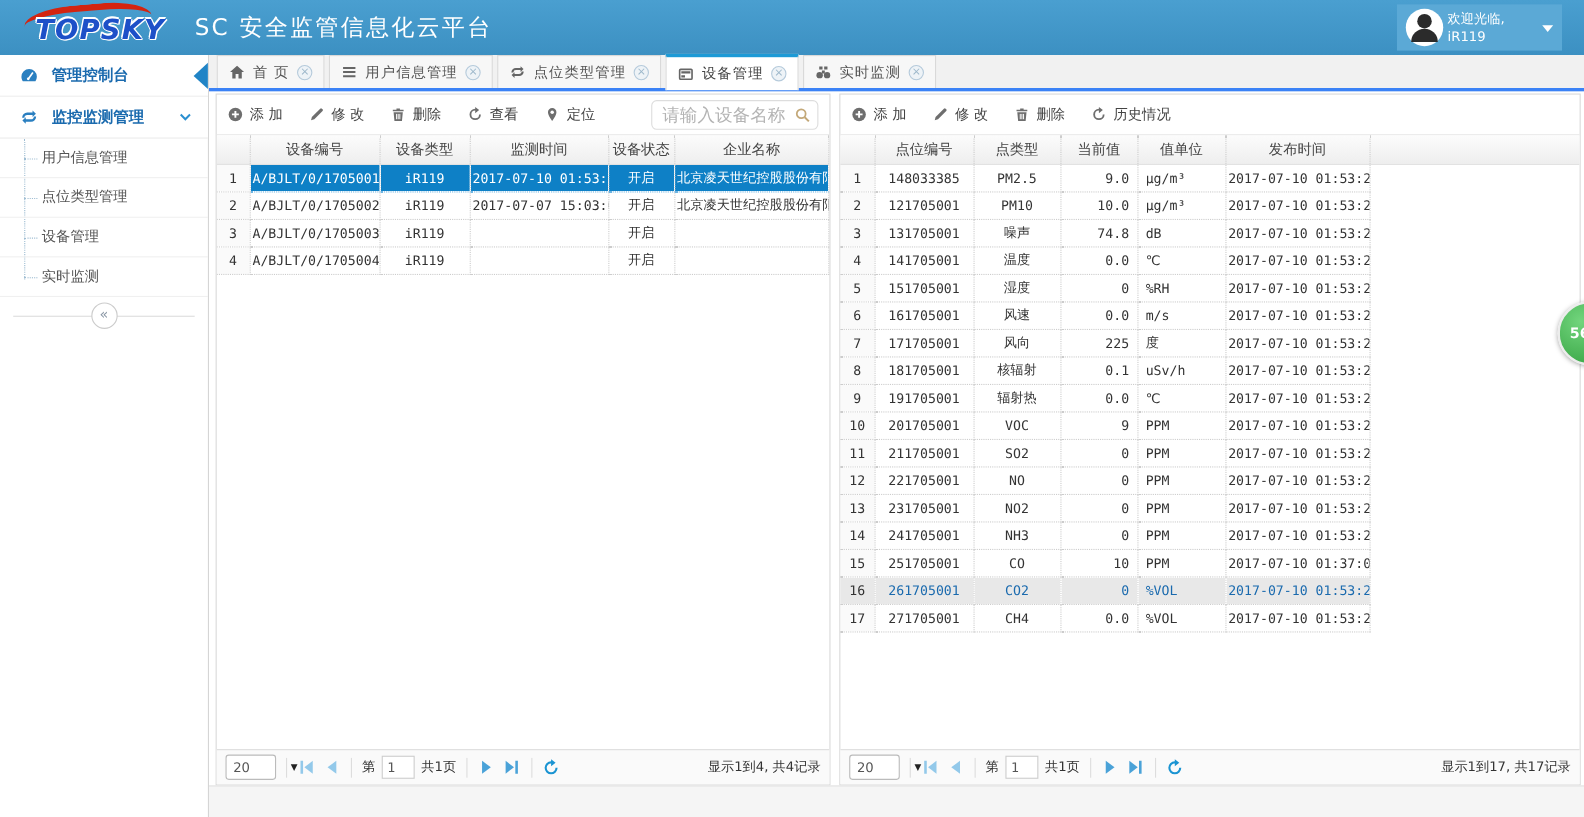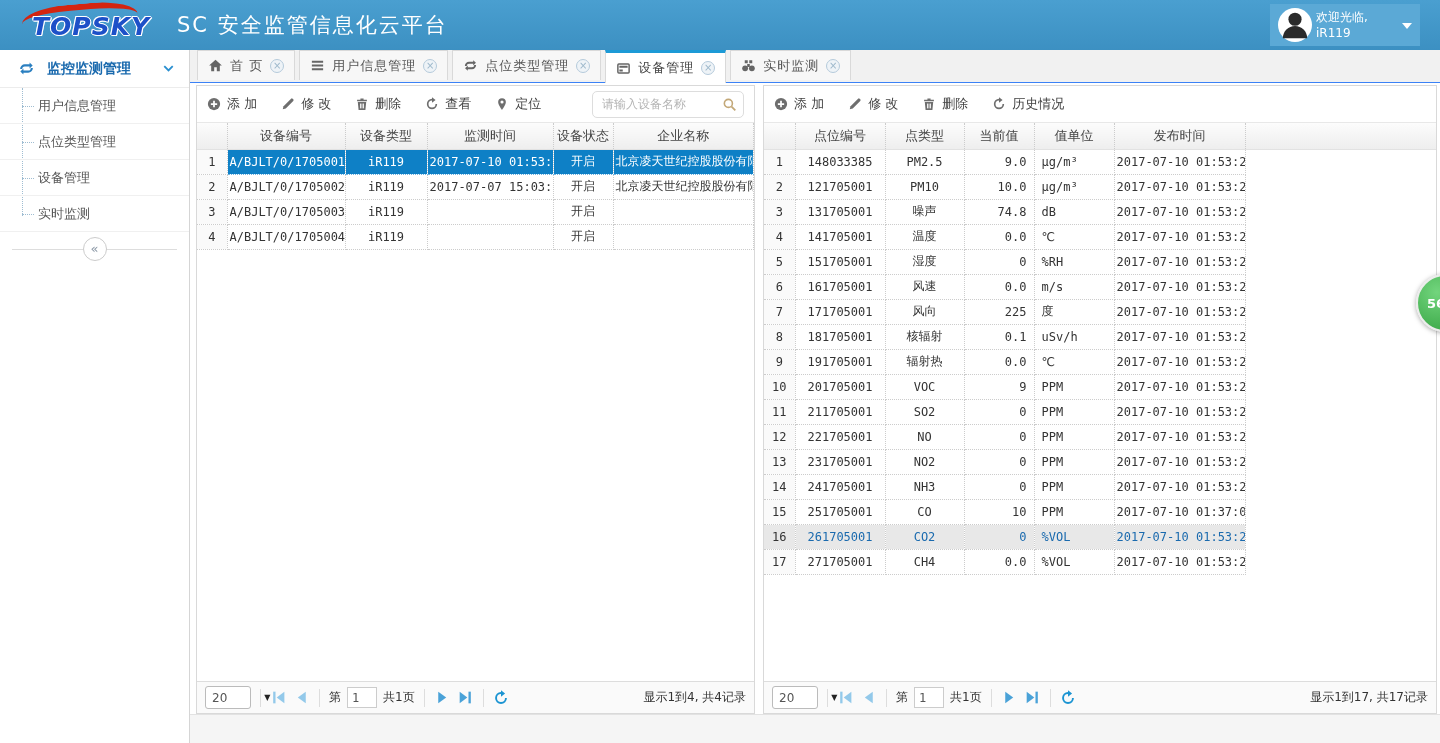--- a/index.html
+++ b/index.html
@@ -46,41 +46,41 @@
             color:#555;border-bottom:1px solid #f0f0f0;cursor:pointer;}
   .sub-item::before{content:"";position:absolute;left:22px;top:18px;width:12px;border-top:1px dotted #9fbdd2;}
   .collapse-row{position:relative;height:34px;display:flex;align-items:center;justify-content:center;}
   .collapse-row::before{content:"";position:absolute;left:12px;right:12px;top:50%;border-top:1px solid #ddd;}
   .collapse-btn{position:relative;z-index:1;width:24px;height:24px;border:1px solid #ccc;border-radius:50%;
                 background:#fff;color:#8a97a5;font-size:13px;line-height:21px;text-align:center;cursor:pointer;}
   .side-gray{position:absolute;left:0;right:0;top:254px;bottom:0;background:#f1f1f1;z-index:-1;}
 
   
   .tabbar{position:absolute;left:190px;top:50px;width:1250px;height:33px;background:#f1f1f1;
-          border-bottom:1px solid #3b82f6;display:flex;align-items:flex-start;padding-left:7px;}
+          border-bottom:3px solid #3b82f6;display:flex;align-items:center;padding-left:7px;}
   .tab{height:30px;display:flex;align-items:center;gap:7px;padding:0 10px;background:#f7f7f7;
        border:1px solid #d9d9d9;border-bottom:none;margin-right:4px;font-size:13px;color:#555;cursor:pointer;}
   .tab.active{background:#fff;border-top:3px solid var(--accent);height:33px;margin-bottom:-1px;color:#444;}
   .tabicon{width:15px;height:15px;color:#666;}
   .tablabel{letter-spacing:1px;}
   .tab-close{width:14px;height:14px;border:1px solid #b5cadb;border-radius:50%;background:#eef3f7;
              color:#9db8cb;font-size:10px;line-height:12px;text-align:center;cursor:pointer;}
 
   
   .panel{position:absolute;top:85px;height:629px;background:#fff;border:1px solid #d9d9d9;
          display:flex;flex-direction:column;}
   #devicePanel{left:196px;width:559px;}
   #monitorPanel{left:763px;width:674px;}
   .toolbar{flex:0 0 auto;height:37px;border-bottom:1px solid #e8e8e8;display:flex;align-items:center;
            padding:0 10px;gap:24px;}
   .tbtn{display:flex;align-items:center;gap:6px;font-size:13px;color:#444;cursor:pointer;white-space:nowrap;}
   .ticon{width:14px;height:14px;color:#6e6e6e;}
   .search-wrap{margin-left:auto;position:relative;}
   .search-wrap input{width:152px;height:27px;border:1px solid #ddd;border-radius:5px;
-                     padding:0 28px 0 9px;font-size:12px;color:#444;outline:none;
+                     padding:0 28px 0 9px;font-size:16px;color:#444;outline:none;
                      font-family:"DejaVu Sans",sans-serif;}
   .search-wrap input::placeholder{color:#b4b4b4;}
   .search-ic{position:absolute;right:7px;top:6px;width:15px;height:15px;color:#c3a878;}
 
   .grid-area{flex:1 1 auto;position:relative;overflow:hidden;}
   .grid-area::before{content:"";position:absolute;left:0;right:0;top:0;height:26px;
                      background:linear-gradient(#fcfcfc,#eeeeee);border-bottom:1px solid #e2e2e2;}
   table{border-collapse:collapse;table-layout:fixed;position:relative;}
   #deviceTable{width:557px;}
   #monitorTable{width:481px;}
@@ -158,20 +158,31 @@
       <div>iR119</div>
     </div>
     <span class="user-caret"></span>
   </div>
 </div>
 
 <div class="sidebar">
   <div class="side-item">
     <span class="sicon">
         <svg viewBox="0 0 16 16">
+          <path d="M8 2.6A6.6 6.6 0 0 0 1.4 9.2c0 1.4.4 2.7 1.2 3.8h10.8a6.9 6.9 0 0 0 1.2-3.8A6.6 6.6 0 0 0 8 2.6z"></path>
+          <path d="M7.4 10.9L11.2 5.6" stroke="#fff" stroke-width="1.4" fill="none"></path>
+          <circle cx="7.2" cy="11" r="1.1" fill="#fff"></circle>
+        </svg>
+      </span>
+    <span class="slabel">管理控制台</span>
+    <span class="side-wedge"></span>
+  </div>
+  <div class="side-item">
+    <span class="sicon">
+        <svg viewBox="0 0 16 16">
           <path d="M13.8 5.1L10.9 2.3v1.8H6.4A4.4 4.4 0 0 0 2 8.5h2a2.4 2.4 0 0 1 2.4-2.4h4.5v1.8zM2.2 10.9l2.9 2.8v-1.8h4.5A4.4 4.4 0 0 0 14 7.5h-2a2.4 2.4 0 0 1-2.4 2.4H5.1V8.1z"></path>
         </svg>
       </span>
     <span class="slabel">监控监测管理</span>
     <span class="side-chevron">
         <svg viewBox="0 0 16 16">
           <path d="M2.8 5L8 10.4 13.2 5" fill="none" stroke="currentColor" stroke-width="2.2"></path>
         </svg>
       </span>
   </div>

